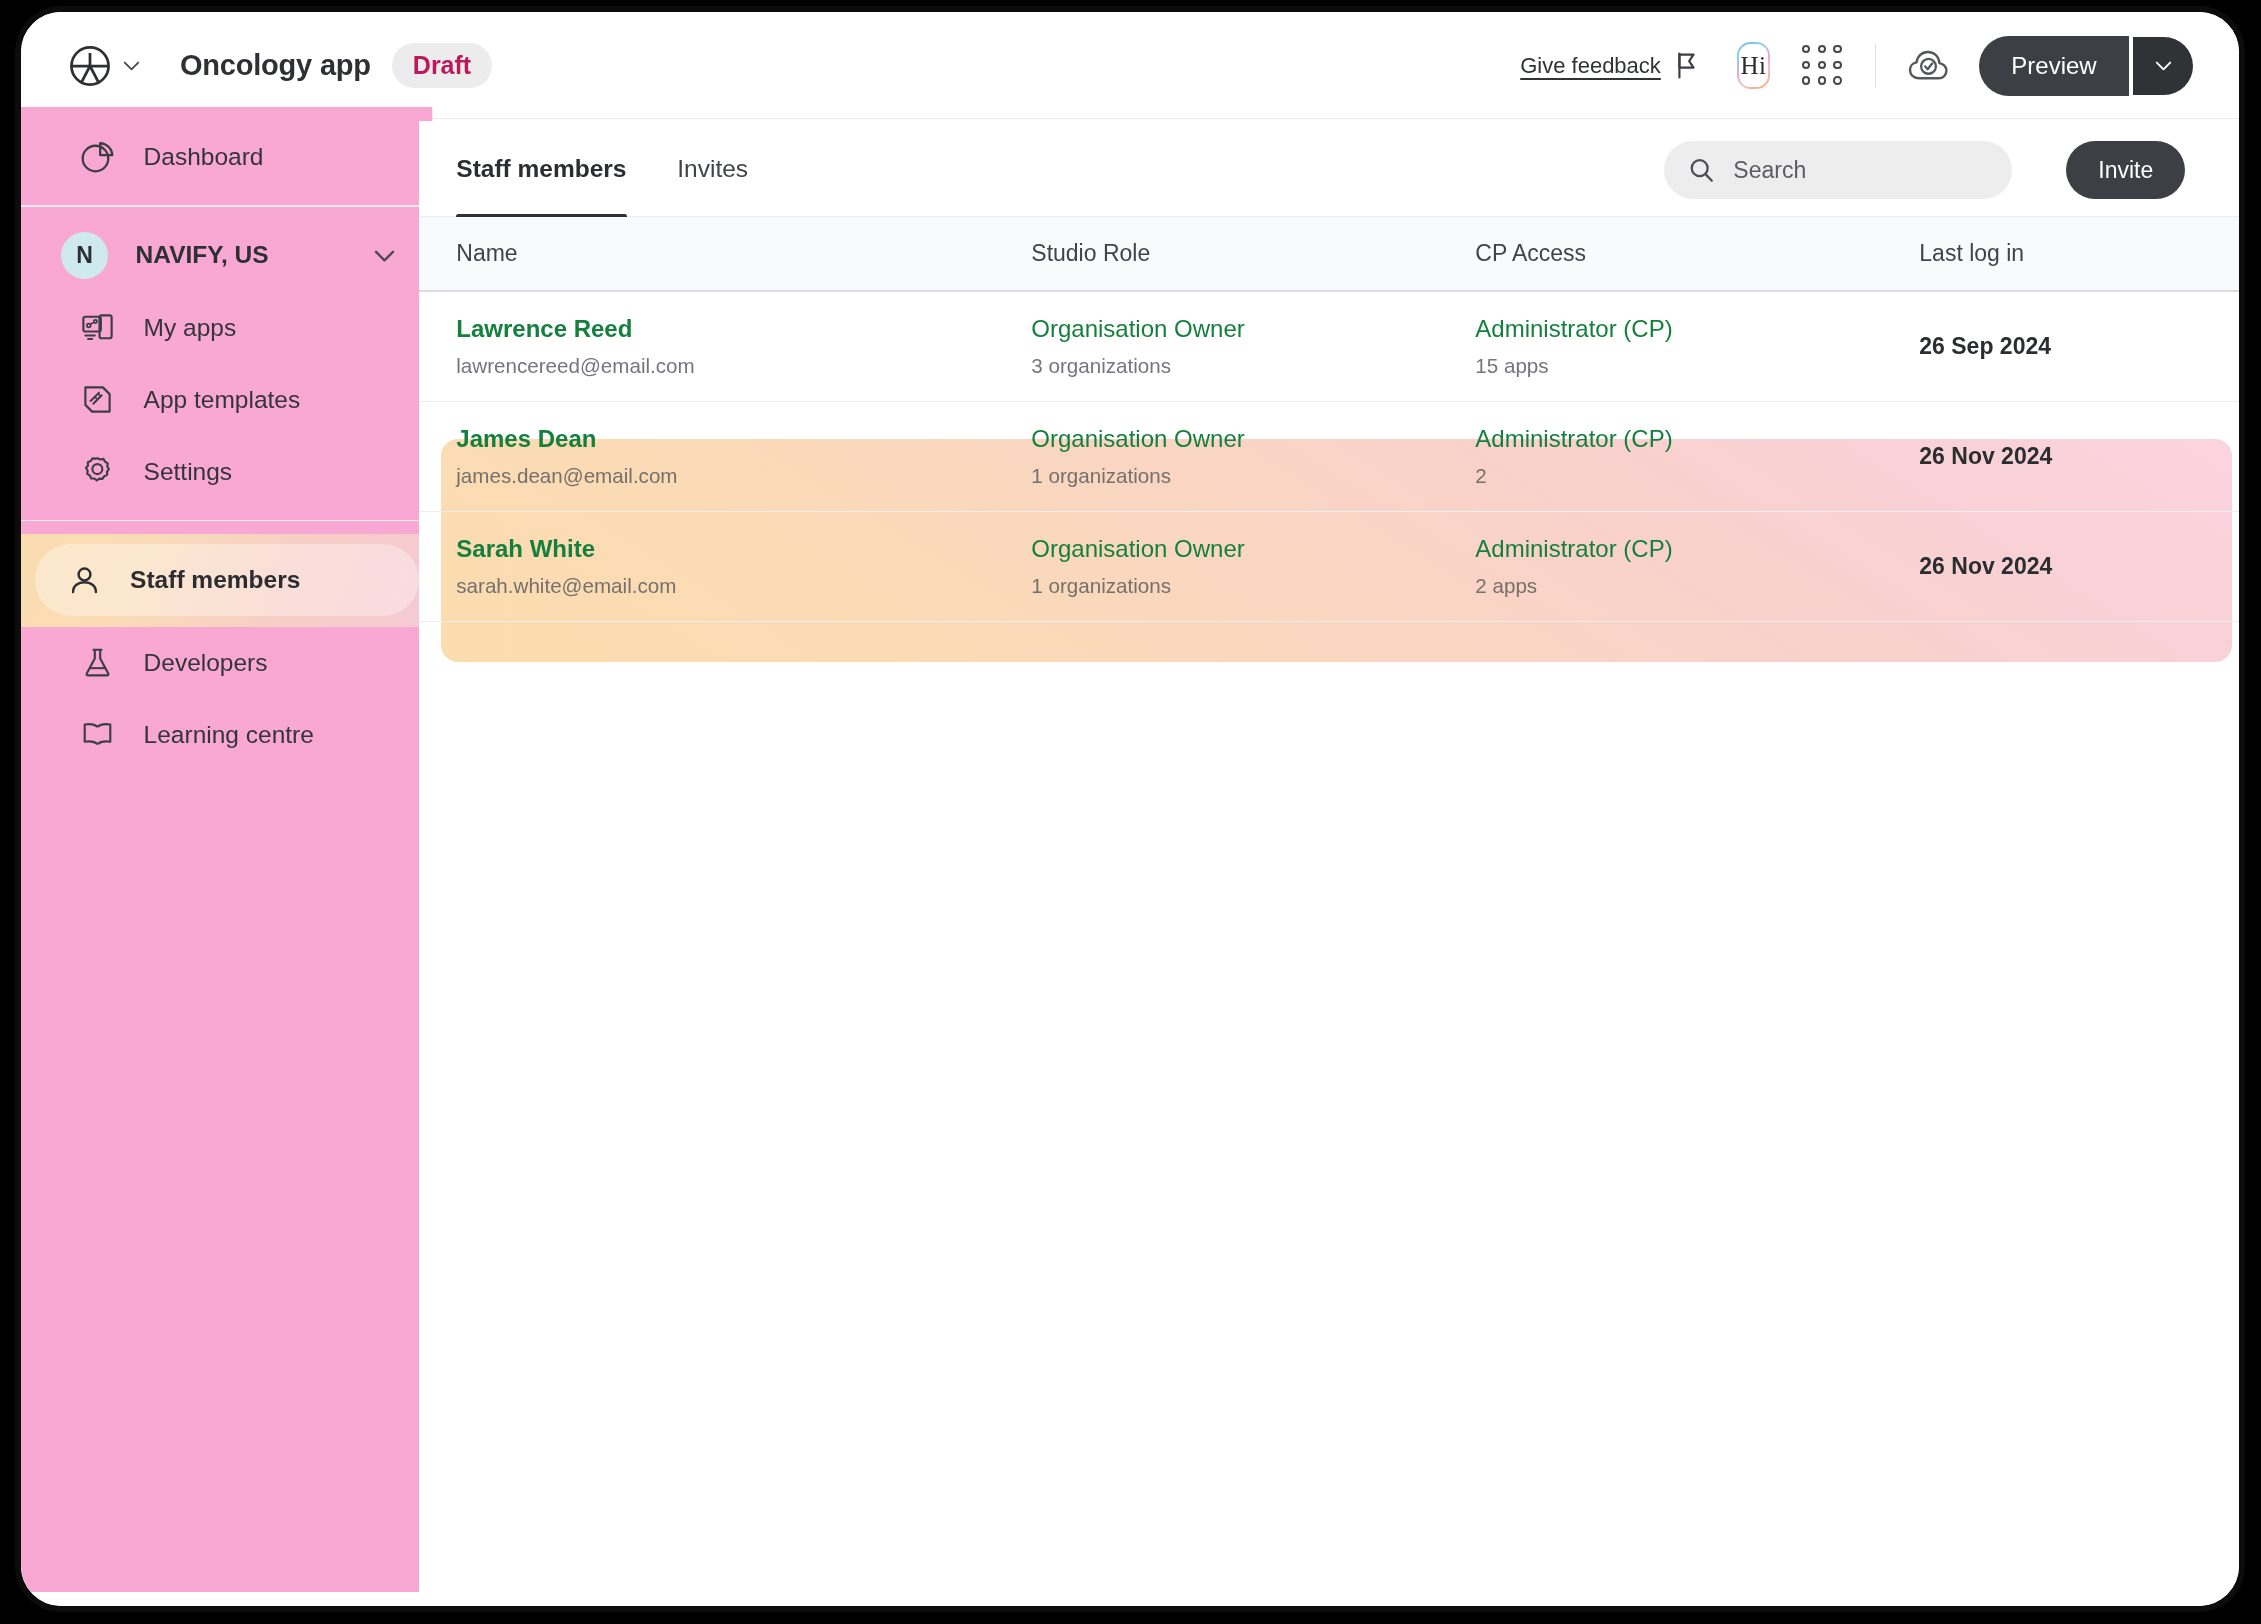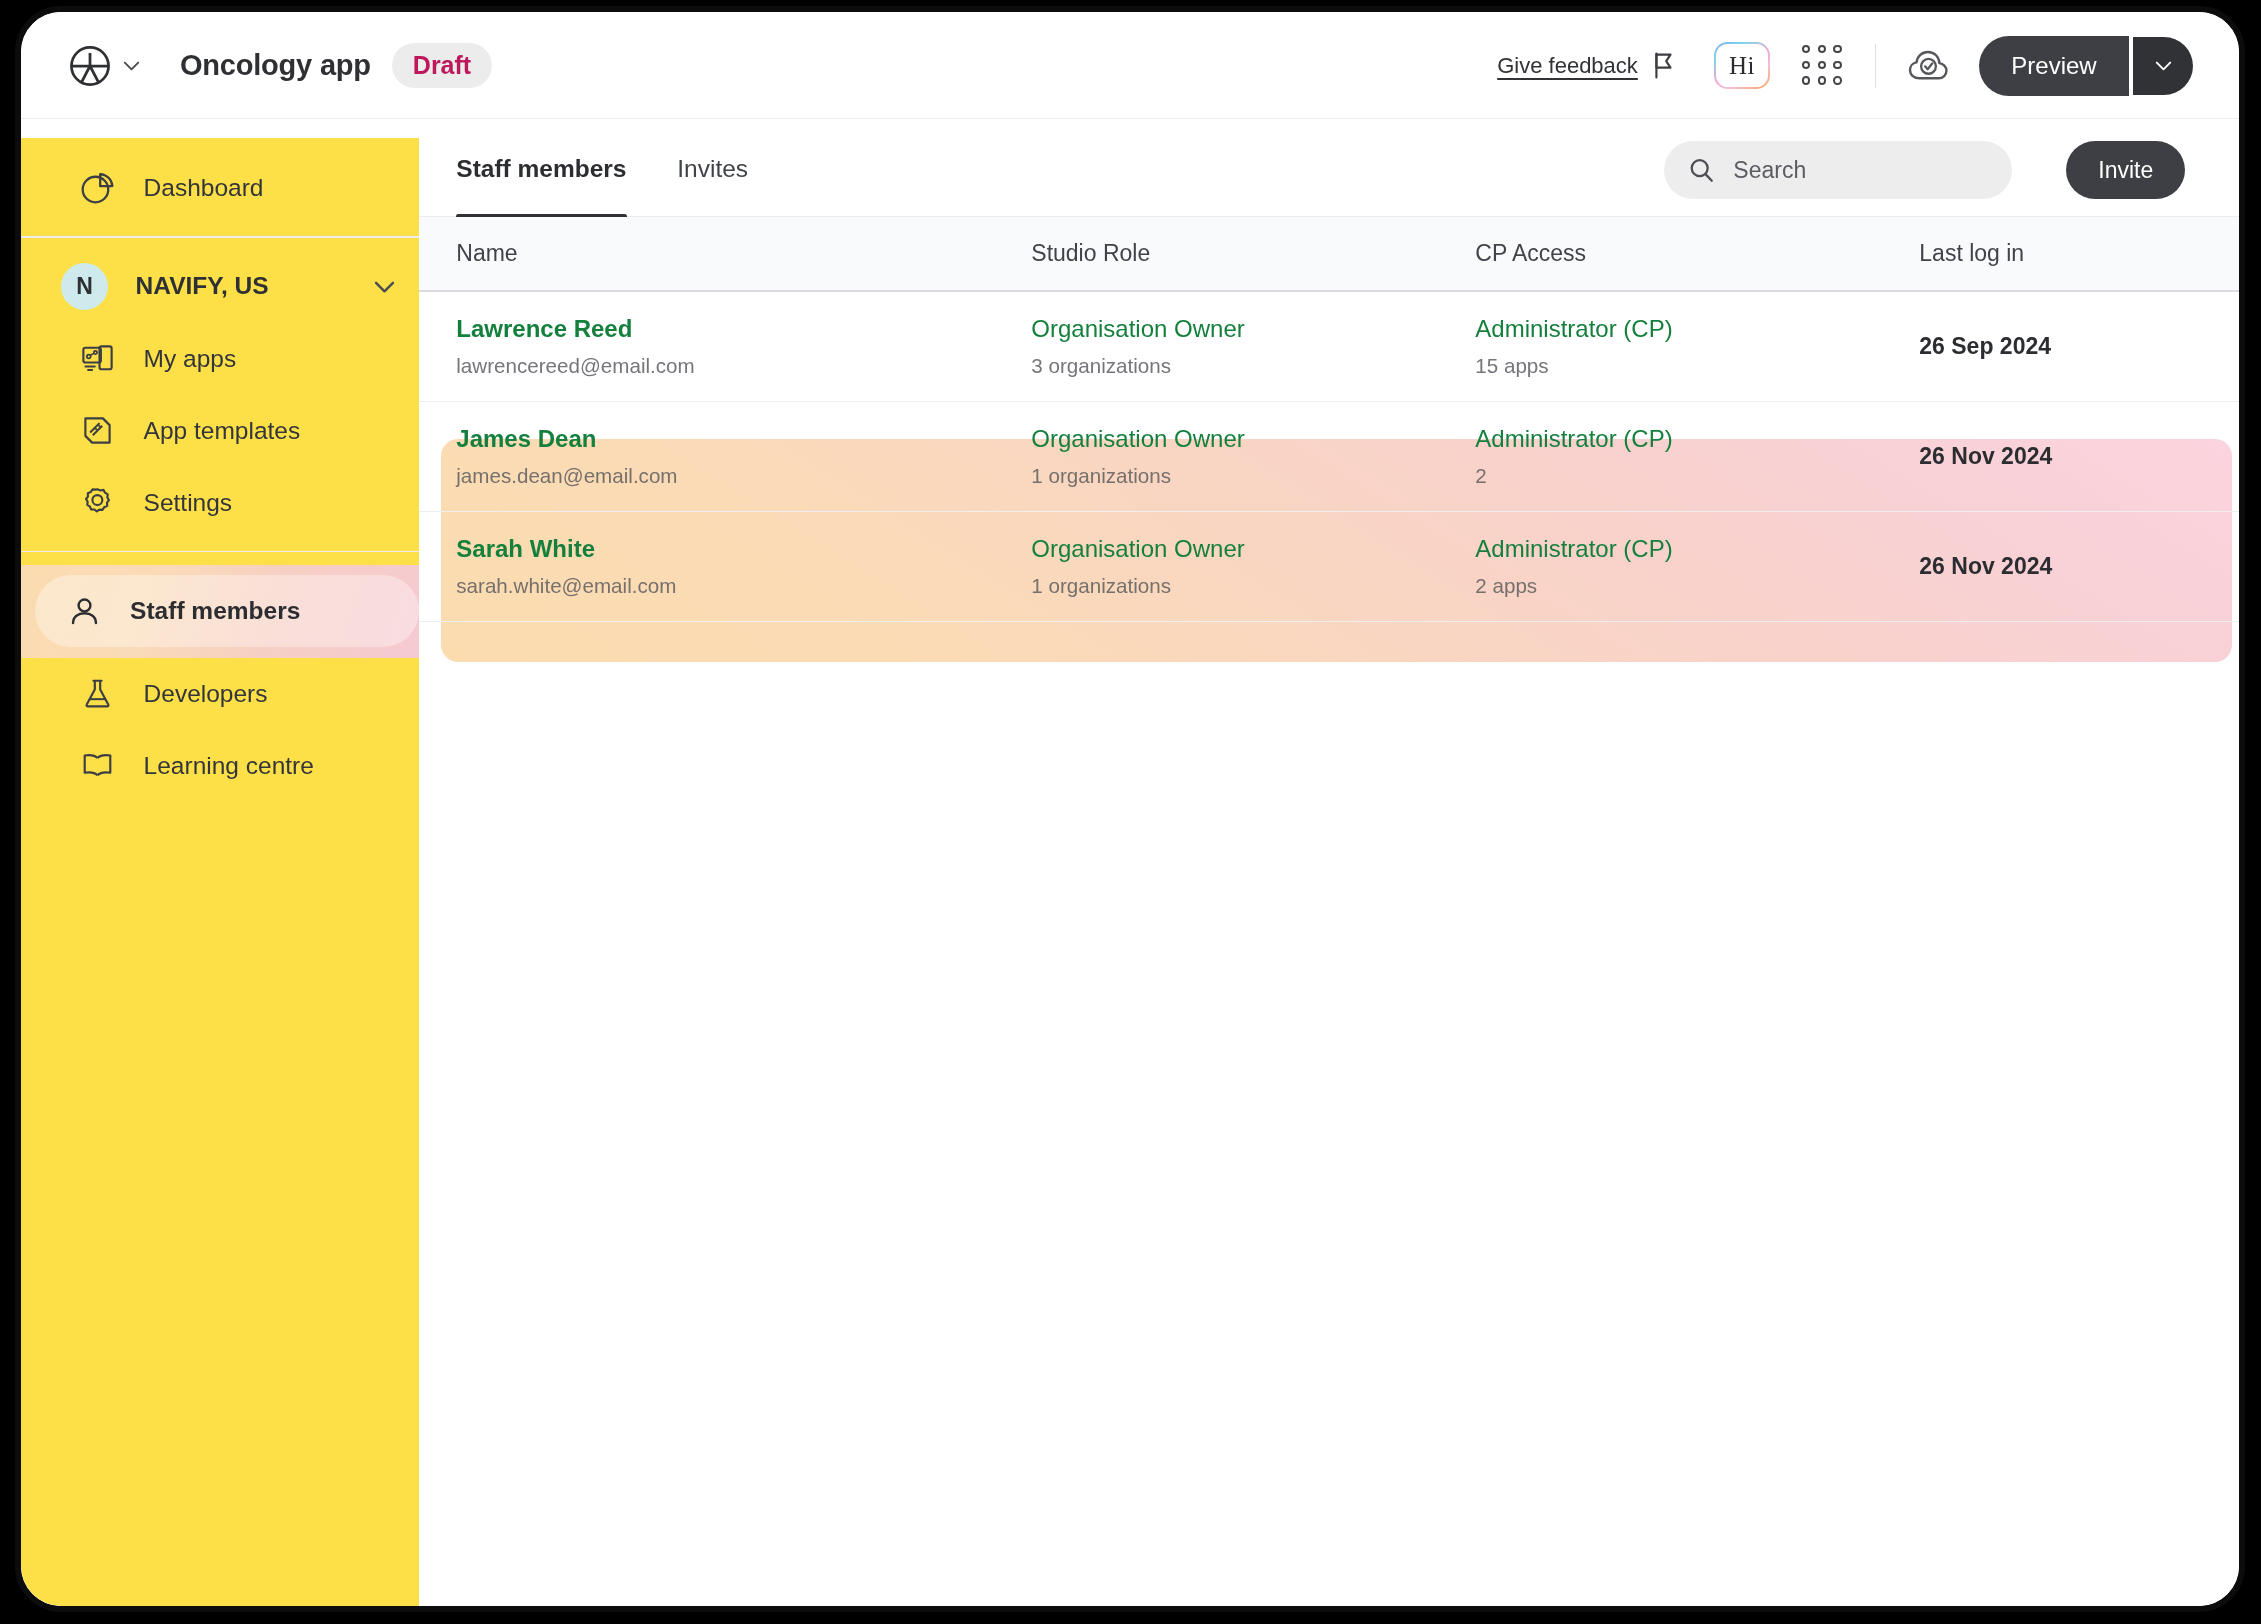--- a/index.html
+++ b/index.html
@@ -69,21 +69,21 @@
   .feedback-link {
     font-size: 22px; color: #303236;
     text-decoration: underline;
     text-underline-offset: 4.6px;
     white-space: nowrap;
     cursor: pointer;
   }
   .flag-icon { margin-left: 13px; display: block; }
   .hi-badge {
     margin-left: 37px;
-    width: 56px; height: 47px;
+    width: 33px; height: 47px;
     border-radius: 13.8px;
     padding: 2.3px;
     background: linear-gradient(150deg,#7ba7f5 0%, #7fd8e8 22%, #f0a7cf 52%, #f3bfd6 68%, #f8a85e 100%);
     display: flex; align-items: center; justify-content: center;
     cursor: pointer;
   }
   .hi-badge > span {
     width: 100%; height: 100%;
     background: #fff;
     border-radius: 11.5px;
@@ -134,24 +134,24 @@
     border: none;
     border-radius: 9.2px 764px 764px 9.2px;
     width: 60px; height: 58px;
     display: flex; align-items: center; justify-content: center;
     cursor: pointer;
   }
 
   
   #sidebar {
     position: absolute;
-    left: 0; top: 126px;
+    left: 0; top: 95px;
     width: 412px; height: calc(100% - 109px);
     border-right: 1.5px solid #ececee;
-    background: #fde047;
+    background: #f9a8d4;
   }
   .side-item {
     display: flex; align-items: center;
     height: 72px;
     margin: 0 13.8px;
     padding-left: 41px;
     border-radius: 764px;
     cursor: pointer;
     position: relative;
   }

